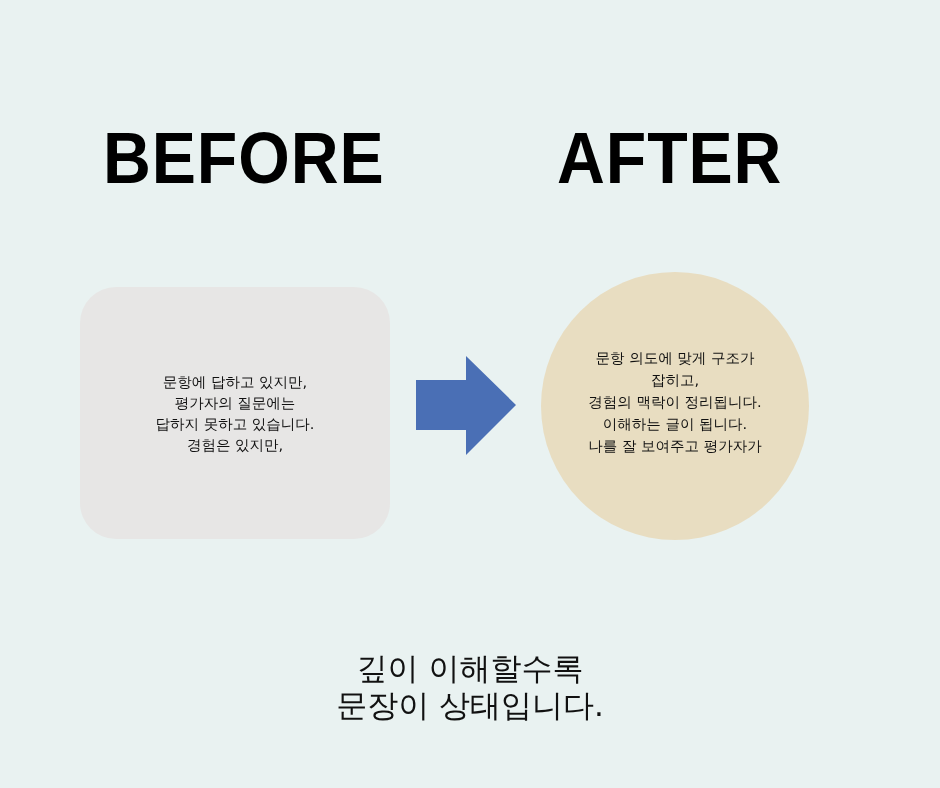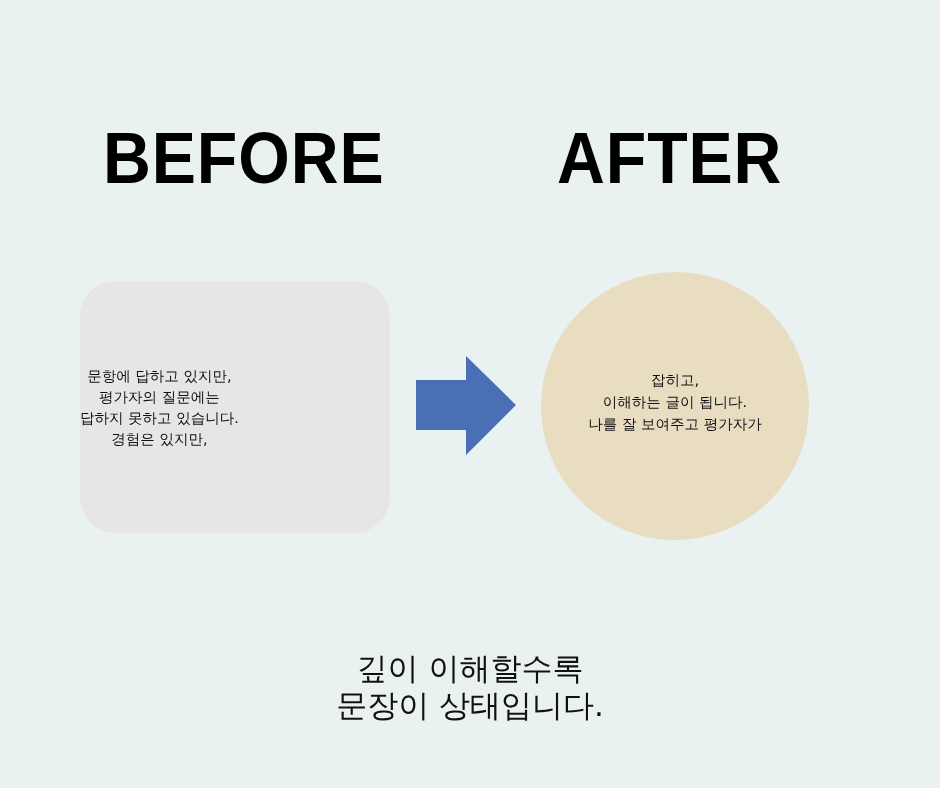--- a/index.html
+++ b/index.html
@@ -26,27 +26,28 @@
       color: #000;
       transform: scaleX(0.92);
       transform-origin: left center;
     }
     #before-heading { left: 103px; }
     #after-heading { left: 557px; }
 
     .before-box {
       position: absolute;
       left: 80px;
-      top: 281px;
+      top: 287px;
       width: 310px;
       height: 252px;
       background: #e7e6e5;
       border-radius: 36px;
       display: flex;
       align-items: center;
+      justify-content: center;
       text-align: center;
     }
     .after-circle {
       position: absolute;
       left: 541px;
       top: 272px;
       width: 268px;
       height: 268px;
       background: #e8ddc1;
       border-radius: 50%;
@@ -104,21 +105,23 @@
 </div>
 
 <div class="arrow">
   <svg width="100" height="100" viewBox="0 0 100 100">
     <polygon points="0,24 50,24 50,0 100,49 50,99 50,74 0,74" fill="#4a6fb5"></polygon>
   </svg>
 </div>
 
 <div class="after-circle">
   <div class="box-lines">
+    <span>문항 의도에 맞게 구조가</span>
     <span>잡히고,</span>
+    <span>경험의 맥락이 정리됩니다.</span>
     <span>이해하는 글이 됩니다.</span>
     <span>나를 잘 보여주고 평가자가</span>
   </div>
 </div>
 
 <div class="caption">
   <span>깊이 이해할수록</span>
   <span>문장이 상태입니다.</span>
 </div>
 

